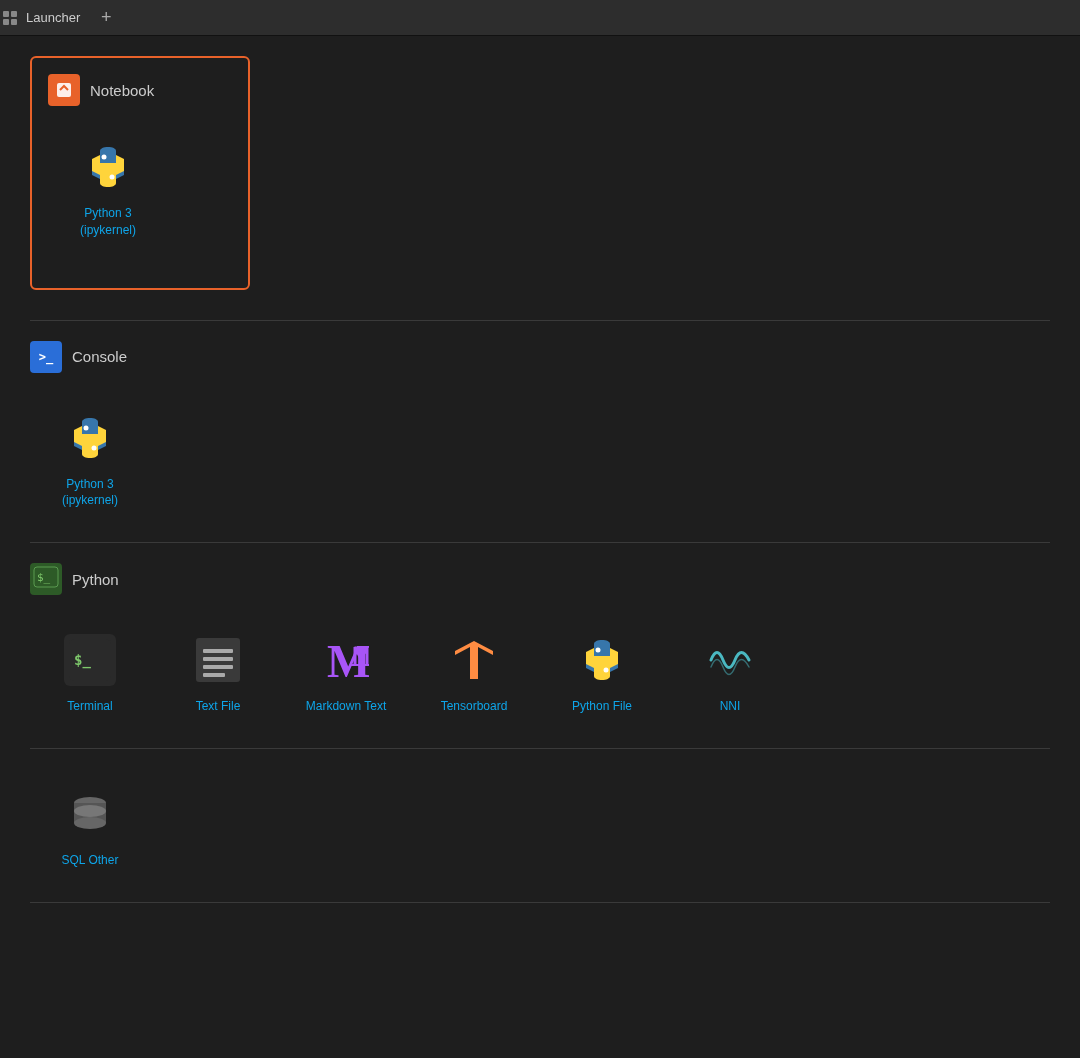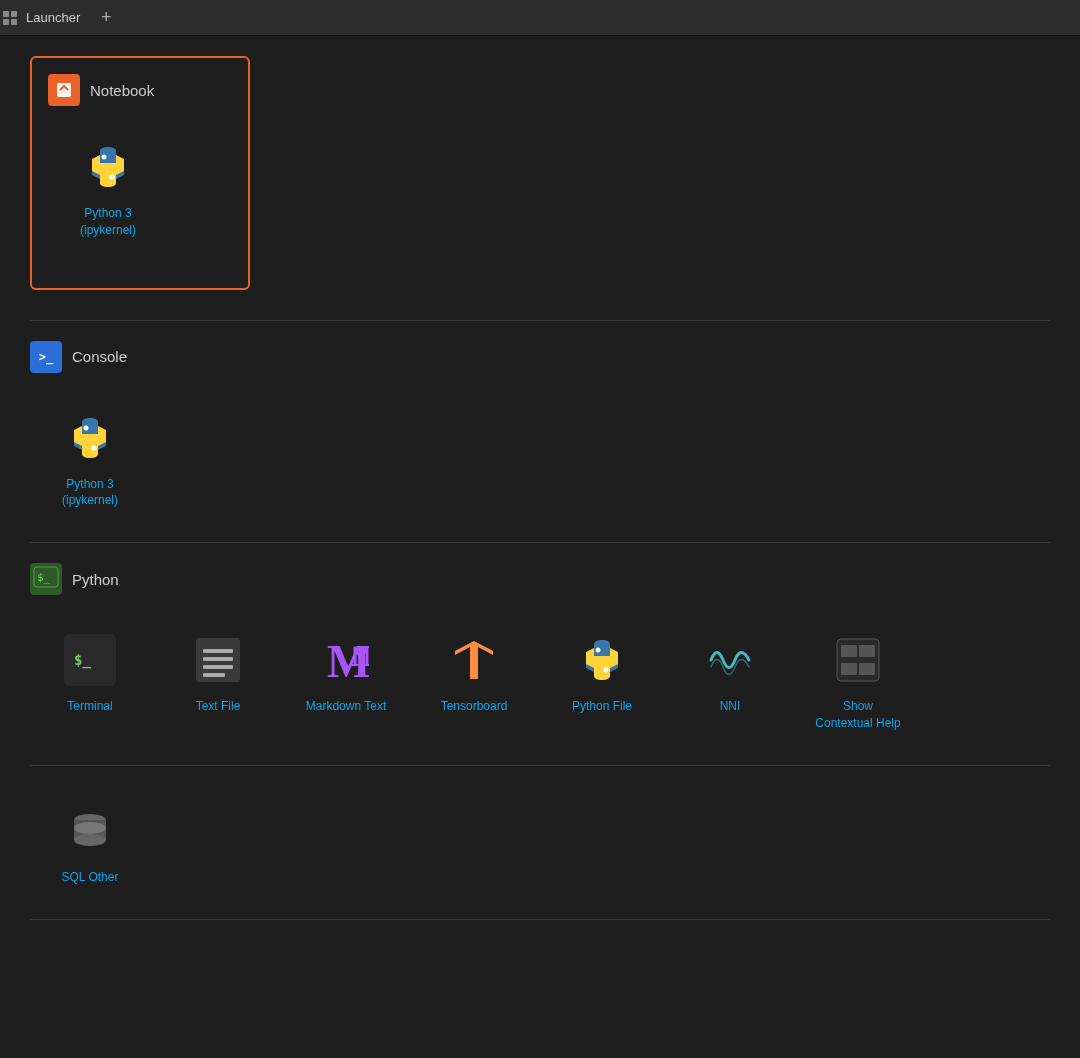--- a/index.html
+++ b/index.html
@@ -323,32 +323,20 @@
       <div class="item-icon">
         <svg width="46" height="46" viewBox="0 0 46 46">
 
           <path d="M4 23 Q10 8 16 23 Q22 38 28 23 Q34 8 42 23" stroke="#4ab8c1" stroke-width="3" fill="none" stroke-linecap="round"></path>
           <path d="M4 30 Q10 15 16 30 Q22 45 28 30 Q34 15 42 30" stroke="#4ab8c1" stroke-width="1.5" fill="none" stroke-linecap="round" opacity="0.5"></path>
         </svg>
       </div>
       <div class="item-label">NNI</div>
     </div>
 
-    <div class="launcher-item">
-      <div class="item-icon">
-        <svg width="46" height="46" viewBox="0 0 46 46">
-          <rect x="2" y="2" width="42" height="42" rx="4" fill="#2a2a2a" stroke="#555" stroke-width="1"></rect>
-          <rect x="6" y="8" width="16" height="12" rx="1" fill="#555"></rect>
-          <rect x="24" y="8" width="16" height="12" rx="1" fill="#555"></rect>
-          <rect x="6" y="26" width="16" height="12" rx="1" fill="#555"></rect>
-          <rect x="24" y="26" width="16" height="12" rx="1" fill="#555"></rect>
-        </svg>
-      </div>
-      <div class="item-label">Show<br>Contextual Help</div>
-    </div>
   </div>
 
   <hr class="section-sep">
 
   
   <div class="items-grid">
 
     <div class="launcher-item">
       <div class="item-icon">
         <svg width="46" height="46" viewBox="0 0 46 46">

